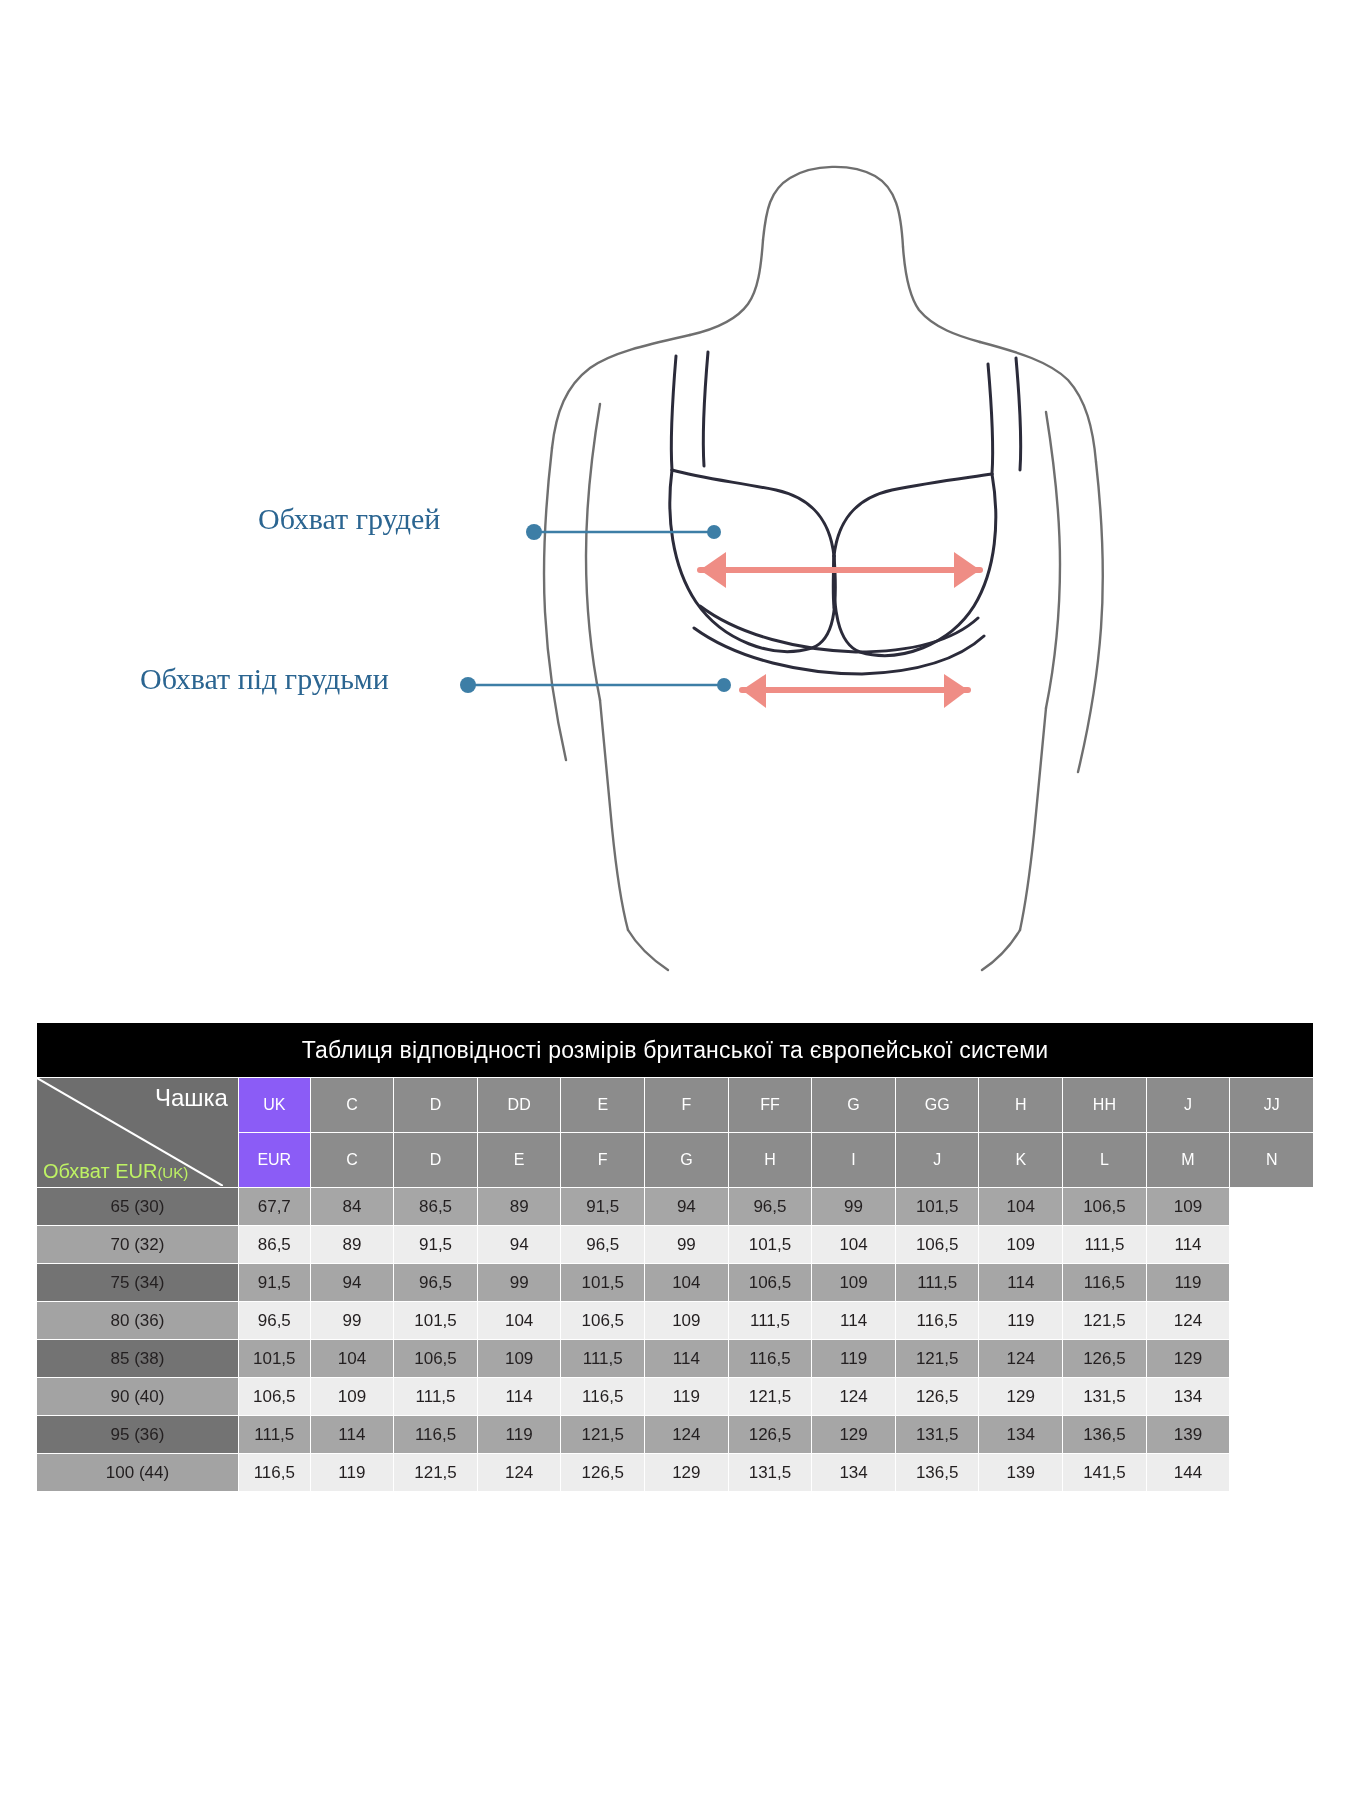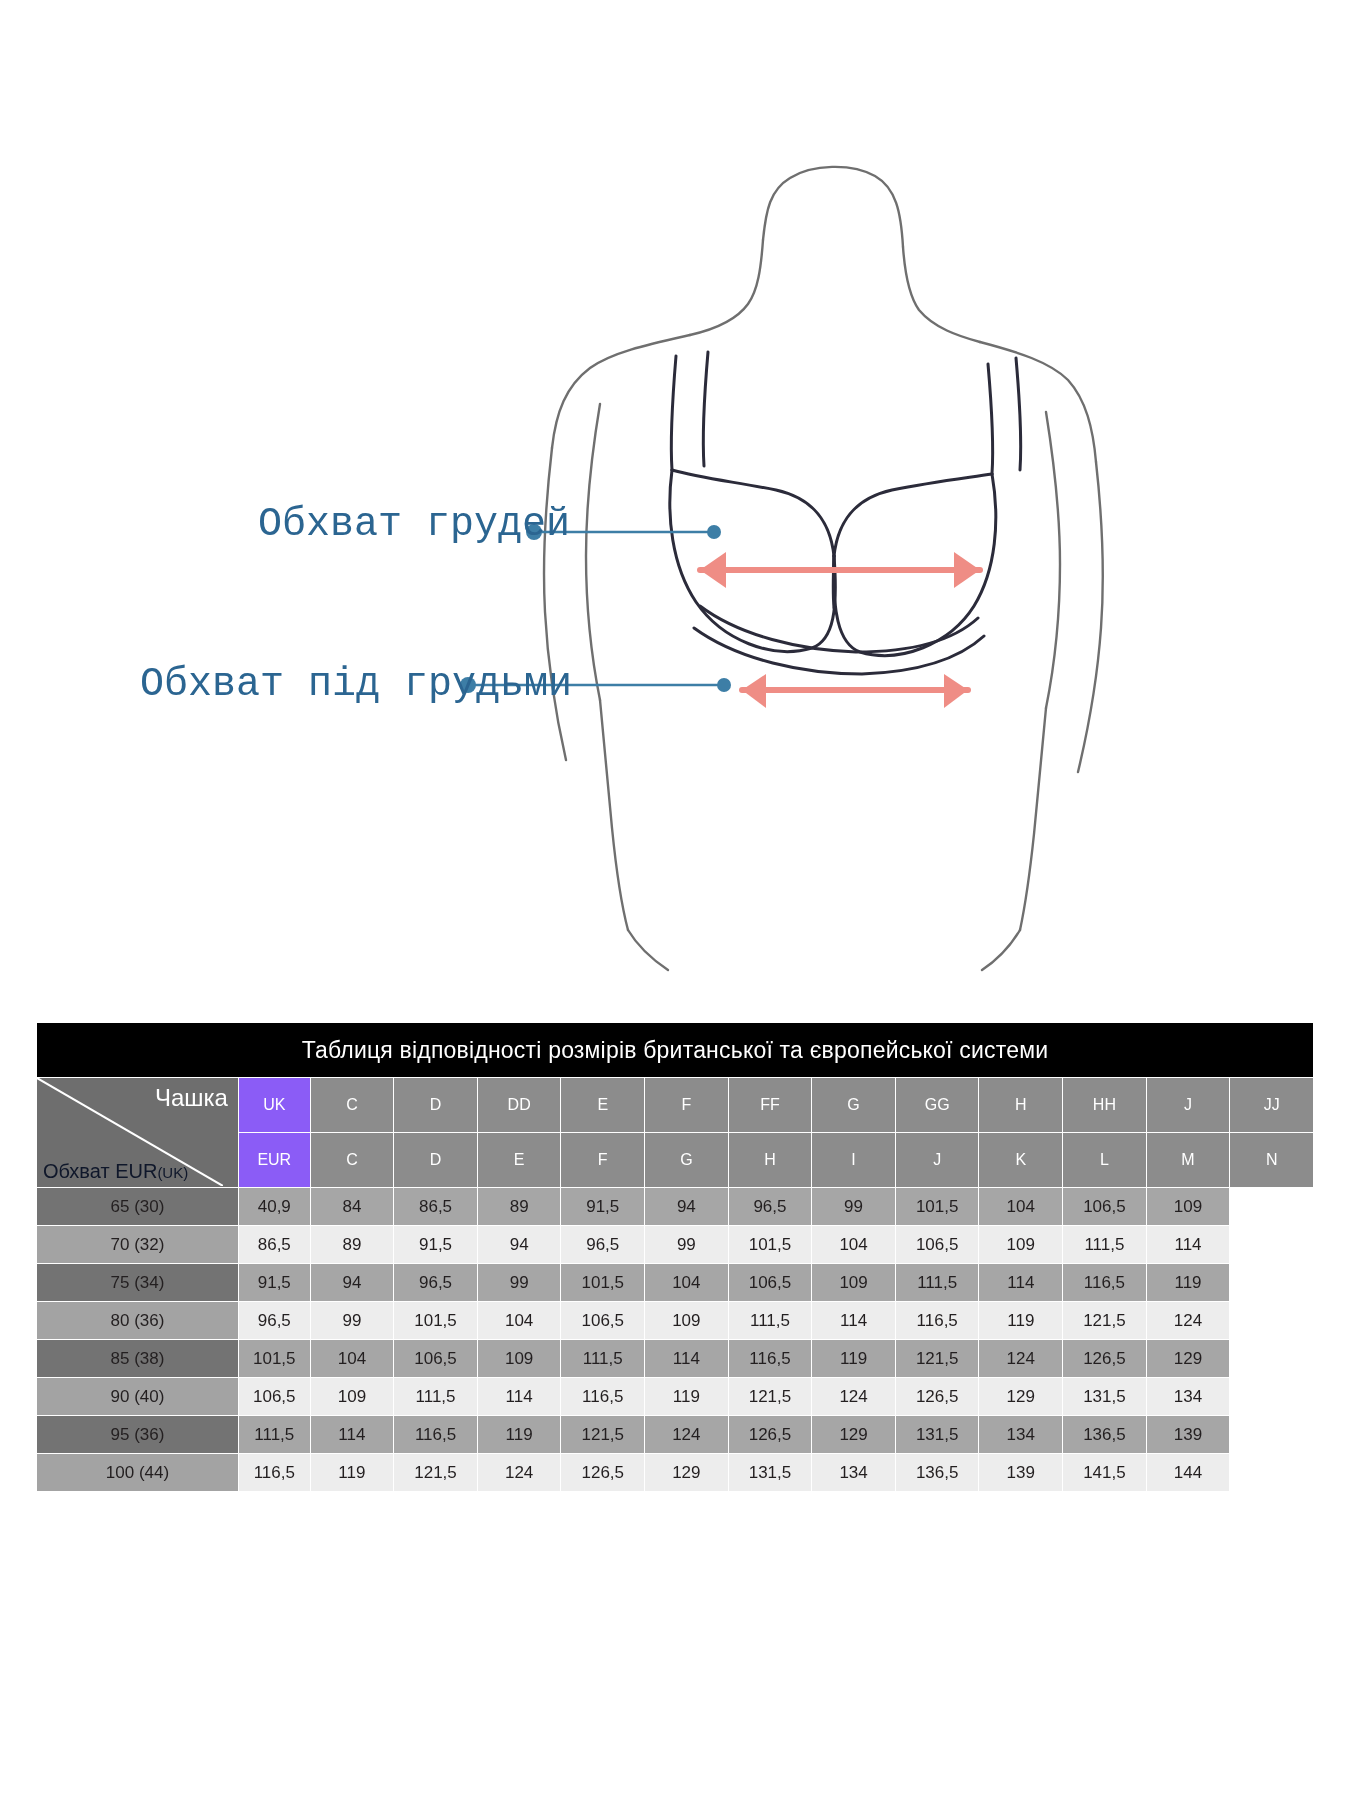--- a/index.html
+++ b/index.html
@@ -23,24 +23,24 @@
     top: 0;
     width: 1350px;
     height: 1010px;
   }
   .illustration svg {
     display: block;
   }
 
   .callout-label {
     position: absolute;
-    font-size: 40px;
+    font-size: 30px;
     color: #2b6591;
     white-space: nowrap;
-    font-family: Liberation Mono, monospace;
+    font-family: Liberation Serif, serif;
   }
   #label-bust { left: 258px; top: 502px; }
   #label-underbust { left: 118px; top: 662px; margin-left: 22px; }
 
   
   .table-wrap {
     position: absolute;
     left: 36px;
     top: 1022px;
     width: 1278px;
@@ -87,21 +87,21 @@
     position: absolute;
     right: 10px;
     top: 6px;
     color: #ffffff;
     font-size: 24px;
   }
   .corner-cell .bust-word {
     position: absolute;
     left: 6px;
     bottom: 4px;
-    color: #0f172a;
+    color: #bef264;
     font-size: 20px;
     white-space: nowrap;
   }
   .corner-cell .bust-word small {
     font-size: 15px;
   }
 
   .sys-cell {
     background: #8b5cf6;
     color: #ffffff;
@@ -274,21 +274,21 @@
         <td class="hdr-cell2">I</td>
         <td class="hdr-cell2">J</td>
         <td class="hdr-cell2">K</td>
         <td class="hdr-cell2">L</td>
         <td class="hdr-cell2">M</td>
         <td class="hdr-cell2">N</td>
       </tr>
 
       <tr>
         <td class="row-label">65 (30)</td>
-        <td class="data-cell">40,9</td>
+        <td class="data-cell">67,7</td>
         <td class="data-cell">84</td>
         <td class="data-cell">86,5</td>
         <td class="data-cell">89</td>
         <td class="data-cell">91,5</td>
         <td class="data-cell">94</td>
         <td class="data-cell">96,5</td>
         <td class="data-cell">99</td>
         <td class="data-cell">101,5</td>
         <td class="data-cell">104</td>
         <td class="data-cell">106,5</td>

